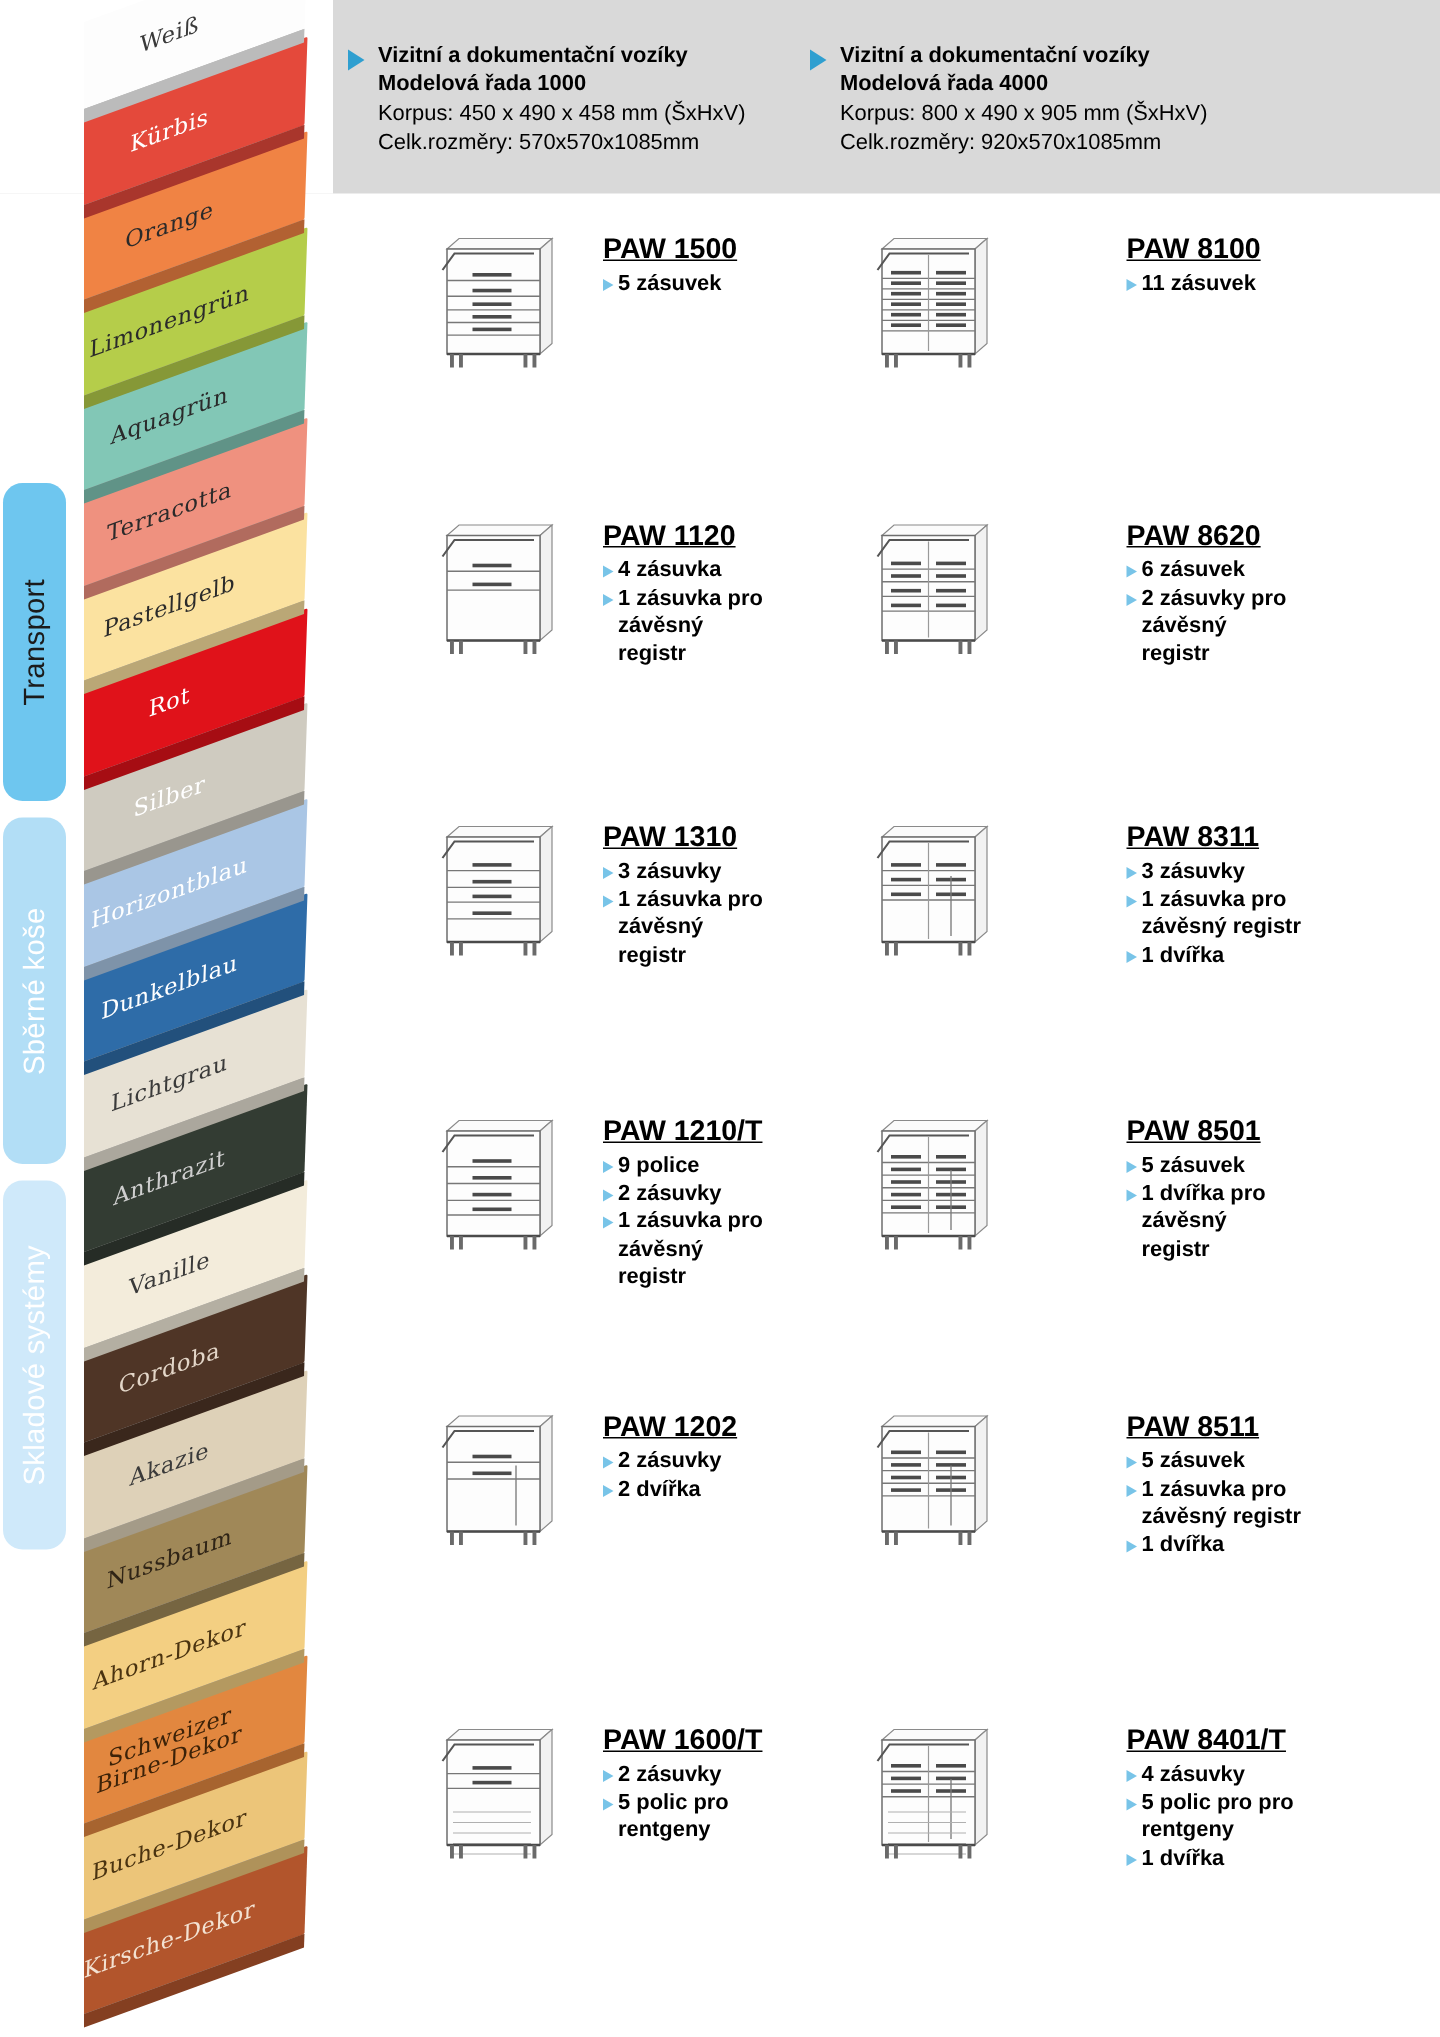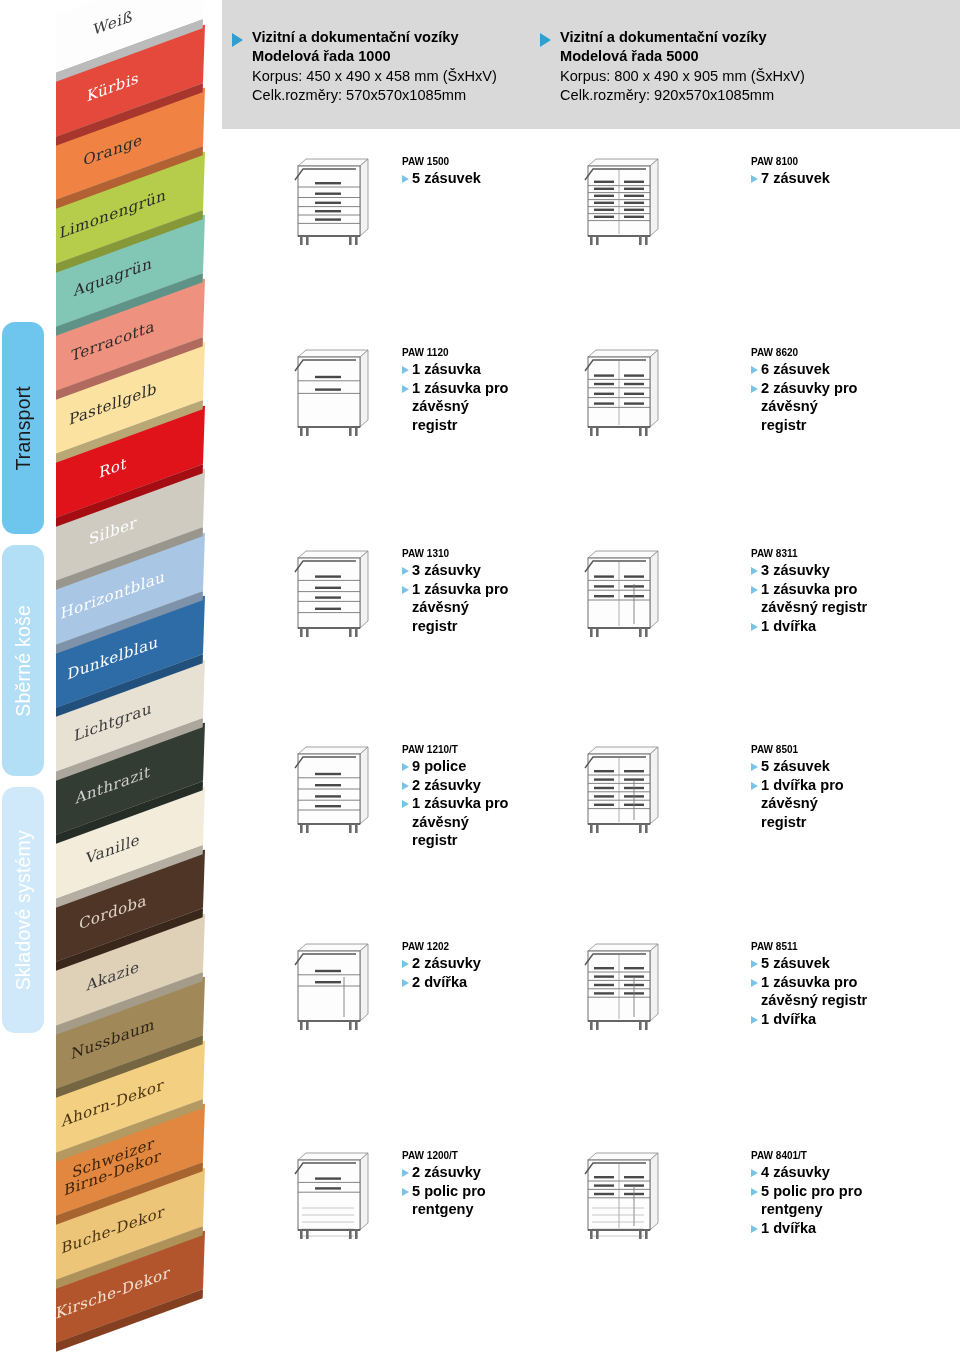--- a/index.html
+++ b/index.html
@@ -91,22 +91,23 @@
   .tab-kose span { color:#ffffff; }
   .tab-sklad     { top: 787px;  height: 246px; background:#cfe9fa; }
   .tab-sklad span { color:#ffffff; }
 
   
   .prod {
     position: absolute;
     width: 230px;
   }
   .prod .title {
-    font-size: 10px; font-weight: bold; color: #000;
+    font-size: 19px; font-weight: bold; color: #000;
     margin-bottom: 2px;
+    text-decoration: underline;
   }
   .bullet-row {
     display: flex; gap: 3px; align-items: flex-start;
     font-size: 14.6px; color: #000; line-height: 18.6px;
   }
   .bullet-tri {
     margin-top: 6px;
     width: 0; height: 0;
     border-left: 7px solid #78c4e8;
     border-top: 4.5px solid transparent;
@@ -138,21 +139,21 @@
       <div class="b">Modelová řada 1000</div>
       <div>Korpus: 450 x 490 x 458 mm (ŠxHxV)</div>
       <div>Celk.rozměry: 570x570x1085mm</div>
     </div>
   </div>
 
   <div class="header-col right">
     <div class="hdr-tri"></div>
     <div class="hdr-lines">
       <div class="b">Vizitní a dokumentační vozíky</div>
-      <div class="b">Modelová řada 5000</div>
+      <div class="b">Modelová řada 4000</div>
       <div>Korpus: 800 x 490 x 905 mm (ŠxHxV)</div>
       <div>Celk.rozměry: 920x570x1085mm</div>
     </div>
   </div>
 
   <div class="swatch-panel" id="swatch-panel">
       <div class="swatch" style="top: -6px; background: rgb(253, 253, 253); z-index: 100;">
         <div class="edge" style="background: rgb(253, 253, 253);"></div>
         <div class="name" style="color: rgb(58, 58, 58);">Weiß</div>
       </div>
@@ -277,21 +278,21 @@
           <rect x="12" y="86" width="2.6" height="9" fill="#6a6a6a"></rect>
           <rect x="18" y="86" width="2.6" height="9" fill="#6a6a6a"></rect>
           <rect x="61" y="86" width="2.6" height="9" fill="#6a6a6a"></rect>
           <rect x="67" y="86" width="2.6" height="9" fill="#6a6a6a"></rect>
         </svg>
       </div>
       <div class="prod" style="left: 751px; top: 156px;">
         <div class="title">PAW 8100</div>
         <div class="bullet-row">
           <span class="bullet-tri"></span>
-          <span class="txt">7 zásuvek</span>
+          <span class="txt">11 zásuvek</span>
         </div>
       </div>
       <div class="thumb" style="left: 578px; top: 150px;">
         <svg viewBox="0 0 88 104" xmlns="http://www.w3.org/2000/svg">
           <path d="M10,16 L18,9 L80,9 L72,16 Z" fill="#fbfbfb" stroke="#8a8a8a" stroke-width="0.8"></path>
           <path d="M72,16 L80,9 L80,79 L72,86 Z" fill="#f2f2f2" stroke="#8a8a8a" stroke-width="0.8"></path>
           <rect x="10" y="16" width="62" height="70" fill="#fdfdfd" stroke="#6e6e6e" stroke-width="1"></rect>
           <path d="M7,30 L15,19 L68,19" fill="none" stroke="#555" stroke-width="1.4"></path>
           <line x1="10" y1="35.6" x2="72" y2="35.6" stroke="#777" stroke-width="0.9"></line>
           <rect x="16" y="30.6" width="20" height="2.4" fill="#4a4a4a"></rect>
@@ -316,21 +317,21 @@
           <rect x="12" y="86" width="2.6" height="9" fill="#6a6a6a"></rect>
           <rect x="18" y="86" width="2.6" height="9" fill="#6a6a6a"></rect>
           <rect x="61" y="86" width="2.6" height="9" fill="#6a6a6a"></rect>
           <rect x="67" y="86" width="2.6" height="9" fill="#6a6a6a"></rect>
         </svg>
       </div>
       <div class="prod" style="left: 402px; top: 347px;">
         <div class="title">PAW 1120</div>
         <div class="bullet-row">
           <span class="bullet-tri"></span>
-          <span class="txt">1 zásuvka</span>
+          <span class="txt">4 zásuvka</span>
         </div>
         <div class="bullet-row">
           <span class="bullet-tri"></span>
           <span class="txt">1 zásuvka pro</span>
         </div>
         <div class="bullet-row cont">
           <span class="txt">závěsný</span>
         </div>
         <div class="bullet-row cont">
           <span class="txt">registr</span>
@@ -633,21 +634,21 @@
           <line x1="41" y1="20" x2="41" y2="84" stroke="#9a9a9a" stroke-width="0.8"></line>
           <line x1="56" y1="42" x2="56" y2="82" stroke="#7a7a7a" stroke-width="0.9"></line>
           <line x1="10" y1="86" x2="72" y2="86" stroke="#4a4a4a" stroke-width="1.6"></line>
           <rect x="12" y="86" width="2.6" height="9" fill="#6a6a6a"></rect>
           <rect x="18" y="86" width="2.6" height="9" fill="#6a6a6a"></rect>
           <rect x="61" y="86" width="2.6" height="9" fill="#6a6a6a"></rect>
           <rect x="67" y="86" width="2.6" height="9" fill="#6a6a6a"></rect>
         </svg>
       </div>
       <div class="prod" style="left: 402px; top: 1150px;">
-        <div class="title">PAW 1200/T</div>
+        <div class="title">PAW 1600/T</div>
         <div class="bullet-row">
           <span class="bullet-tri"></span>
           <span class="txt">2 zásuvky</span>
         </div>
         <div class="bullet-row">
           <span class="bullet-tri"></span>
           <span class="txt">5 polic pro</span>
         </div>
         <div class="bullet-row cont">
           <span class="txt">rentgeny</span>

